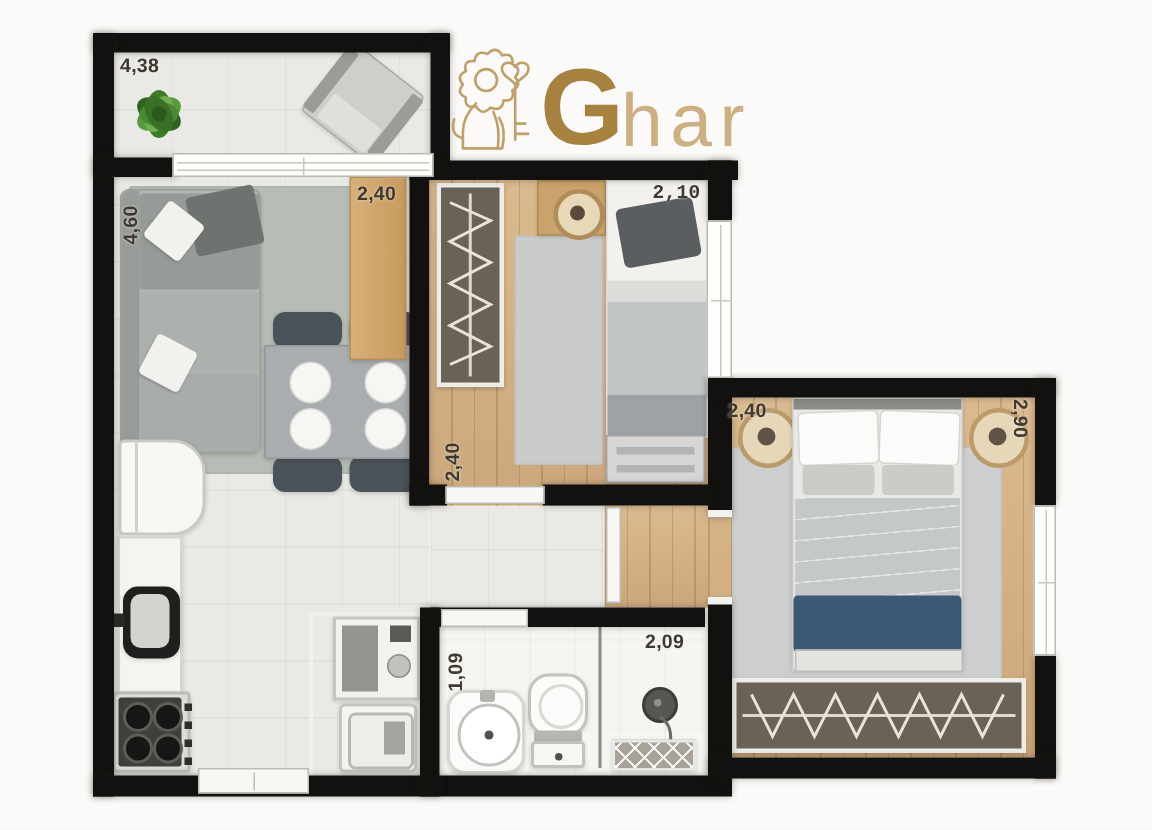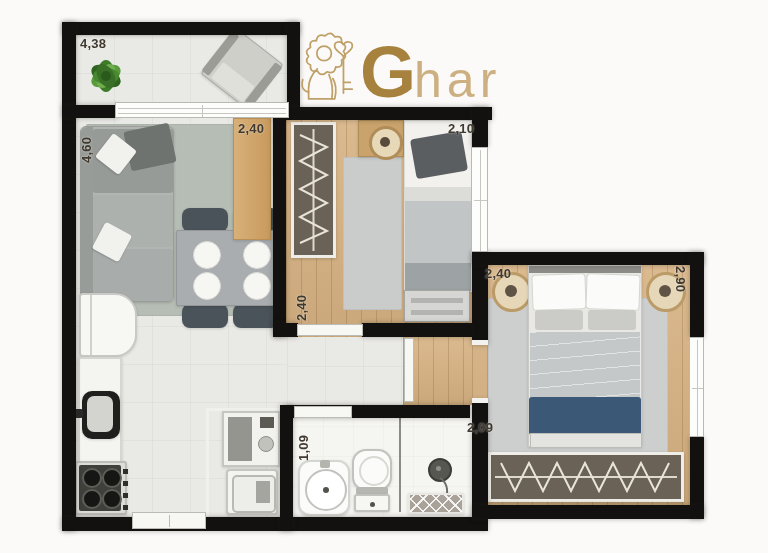--- a/index.html
+++ b/index.html
@@ -251,20 +251,20 @@
   <div class="door" style="left:404px;top:338px;width:10px;height:64px;"></div>
   <div class="door" style="left:132px;top:512px;width:74px;height:17px;">
     <div class="abs" style="left:36px;top:2px;width:1px;height:12px;background:#bcbcb7;"></div>
   </div>
   <div class="jamb" style="left:472px;top:340px;width:16px;height:5px;"></div>
   <div class="jamb" style="left:472px;top:398px;width:16px;height:5px;"></div>
 
   <div class="dim" style="left:80px;top:36px;">4,38</div>
   <div class="dim vccw" style="left:79px;top:163px;">4,60</div>
   <div class="dim" style="left:238px;top:121px;">2,40</div>
-  <div class="dim" style="left:448px;top:121px;">2,10</div>
+  <div class="dim" style="left:435px;top:121px;font-family:Liberation Mono, monospace;">2,10</div>
   <div class="dim vccw" style="left:294px;top:321px;">2,40</div>
   <div class="dim" style="left:485px;top:266px;">2,40</div>
   <div class="dim vcw" style="left:688px;top:266px;">2,90</div>
   <div class="dim vccw" style="left:296px;top:461px;">1,09</div>
-  <div class="dim" style="left:430px;top:420px;margin-left:37px;">2,09</div>
+  <div class="dim" style="left:430px;top:420px;">2,09</div>
 
 </div>
 
 </body></html>

